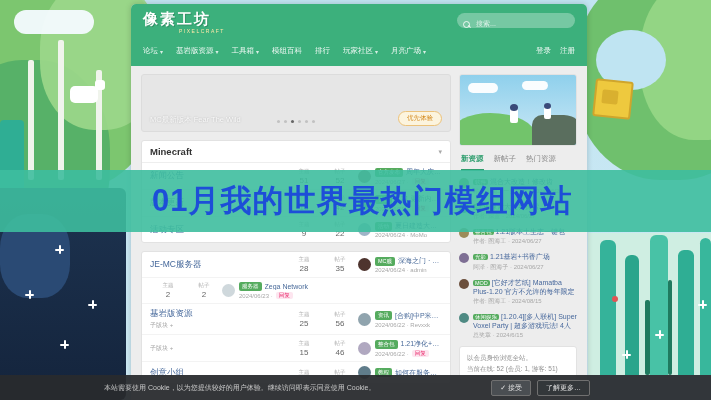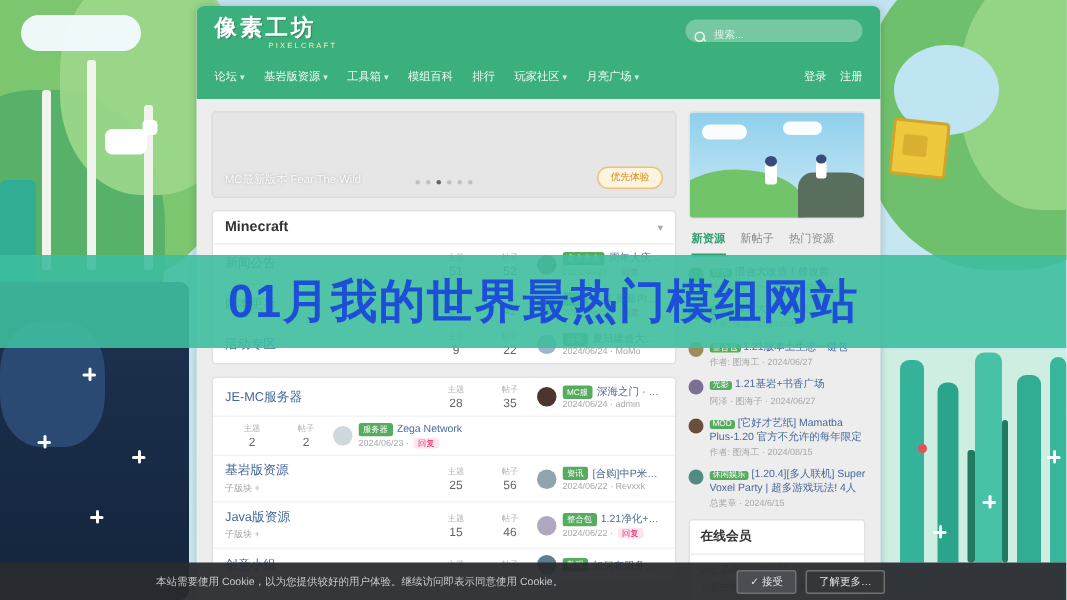--- a/index.html
+++ b/index.html
@@ -395,21 +395,20 @@
               </span>
               <span class="l2">
                 <span class="lmeta">2024/06/22 · Revxxk</span>
 
               </span>
             </span>
           </div>
         </div>
         <div class="frow">
           <div class="fname-wrap">
-            <div class="fname">Java版资源</div>
             <div class="fsub">子版块 +</div>
           </div>
           <div class="fcol">
             <div class="clabel">主题</div>
             <div class="cnum">15</div>
           </div>
           <div class="fcol">
             <div class="clabel">帖子</div>
             <div class="cnum">46</div>
           </div>
@@ -510,21 +509,20 @@
       </div>
       <div class="sitem">
         <span class="sava sv6"></span>
         <span class="slines">
           <div class="st1"><span class="sbadge">休闲娱乐</span><span>[1.20.4][多人联机] Super Voxel Party | 超多游戏玩法! 4人局聚大奖</span></div>
           <div class="smeta">总奖章 · 2024/6/15</div>
         </span>
       </div>
 
       <div class="online">
-        <div class="online-h">在线会员</div>
         <div class="online-b">
           <div>以会员身份浏览全站。</div>
           <div>当前在线: 52 (会员: 1, 游客: 51)</div>
         </div>
       </div>
     </div>
   </div>
 </div>
 
 <div class="overlay">

